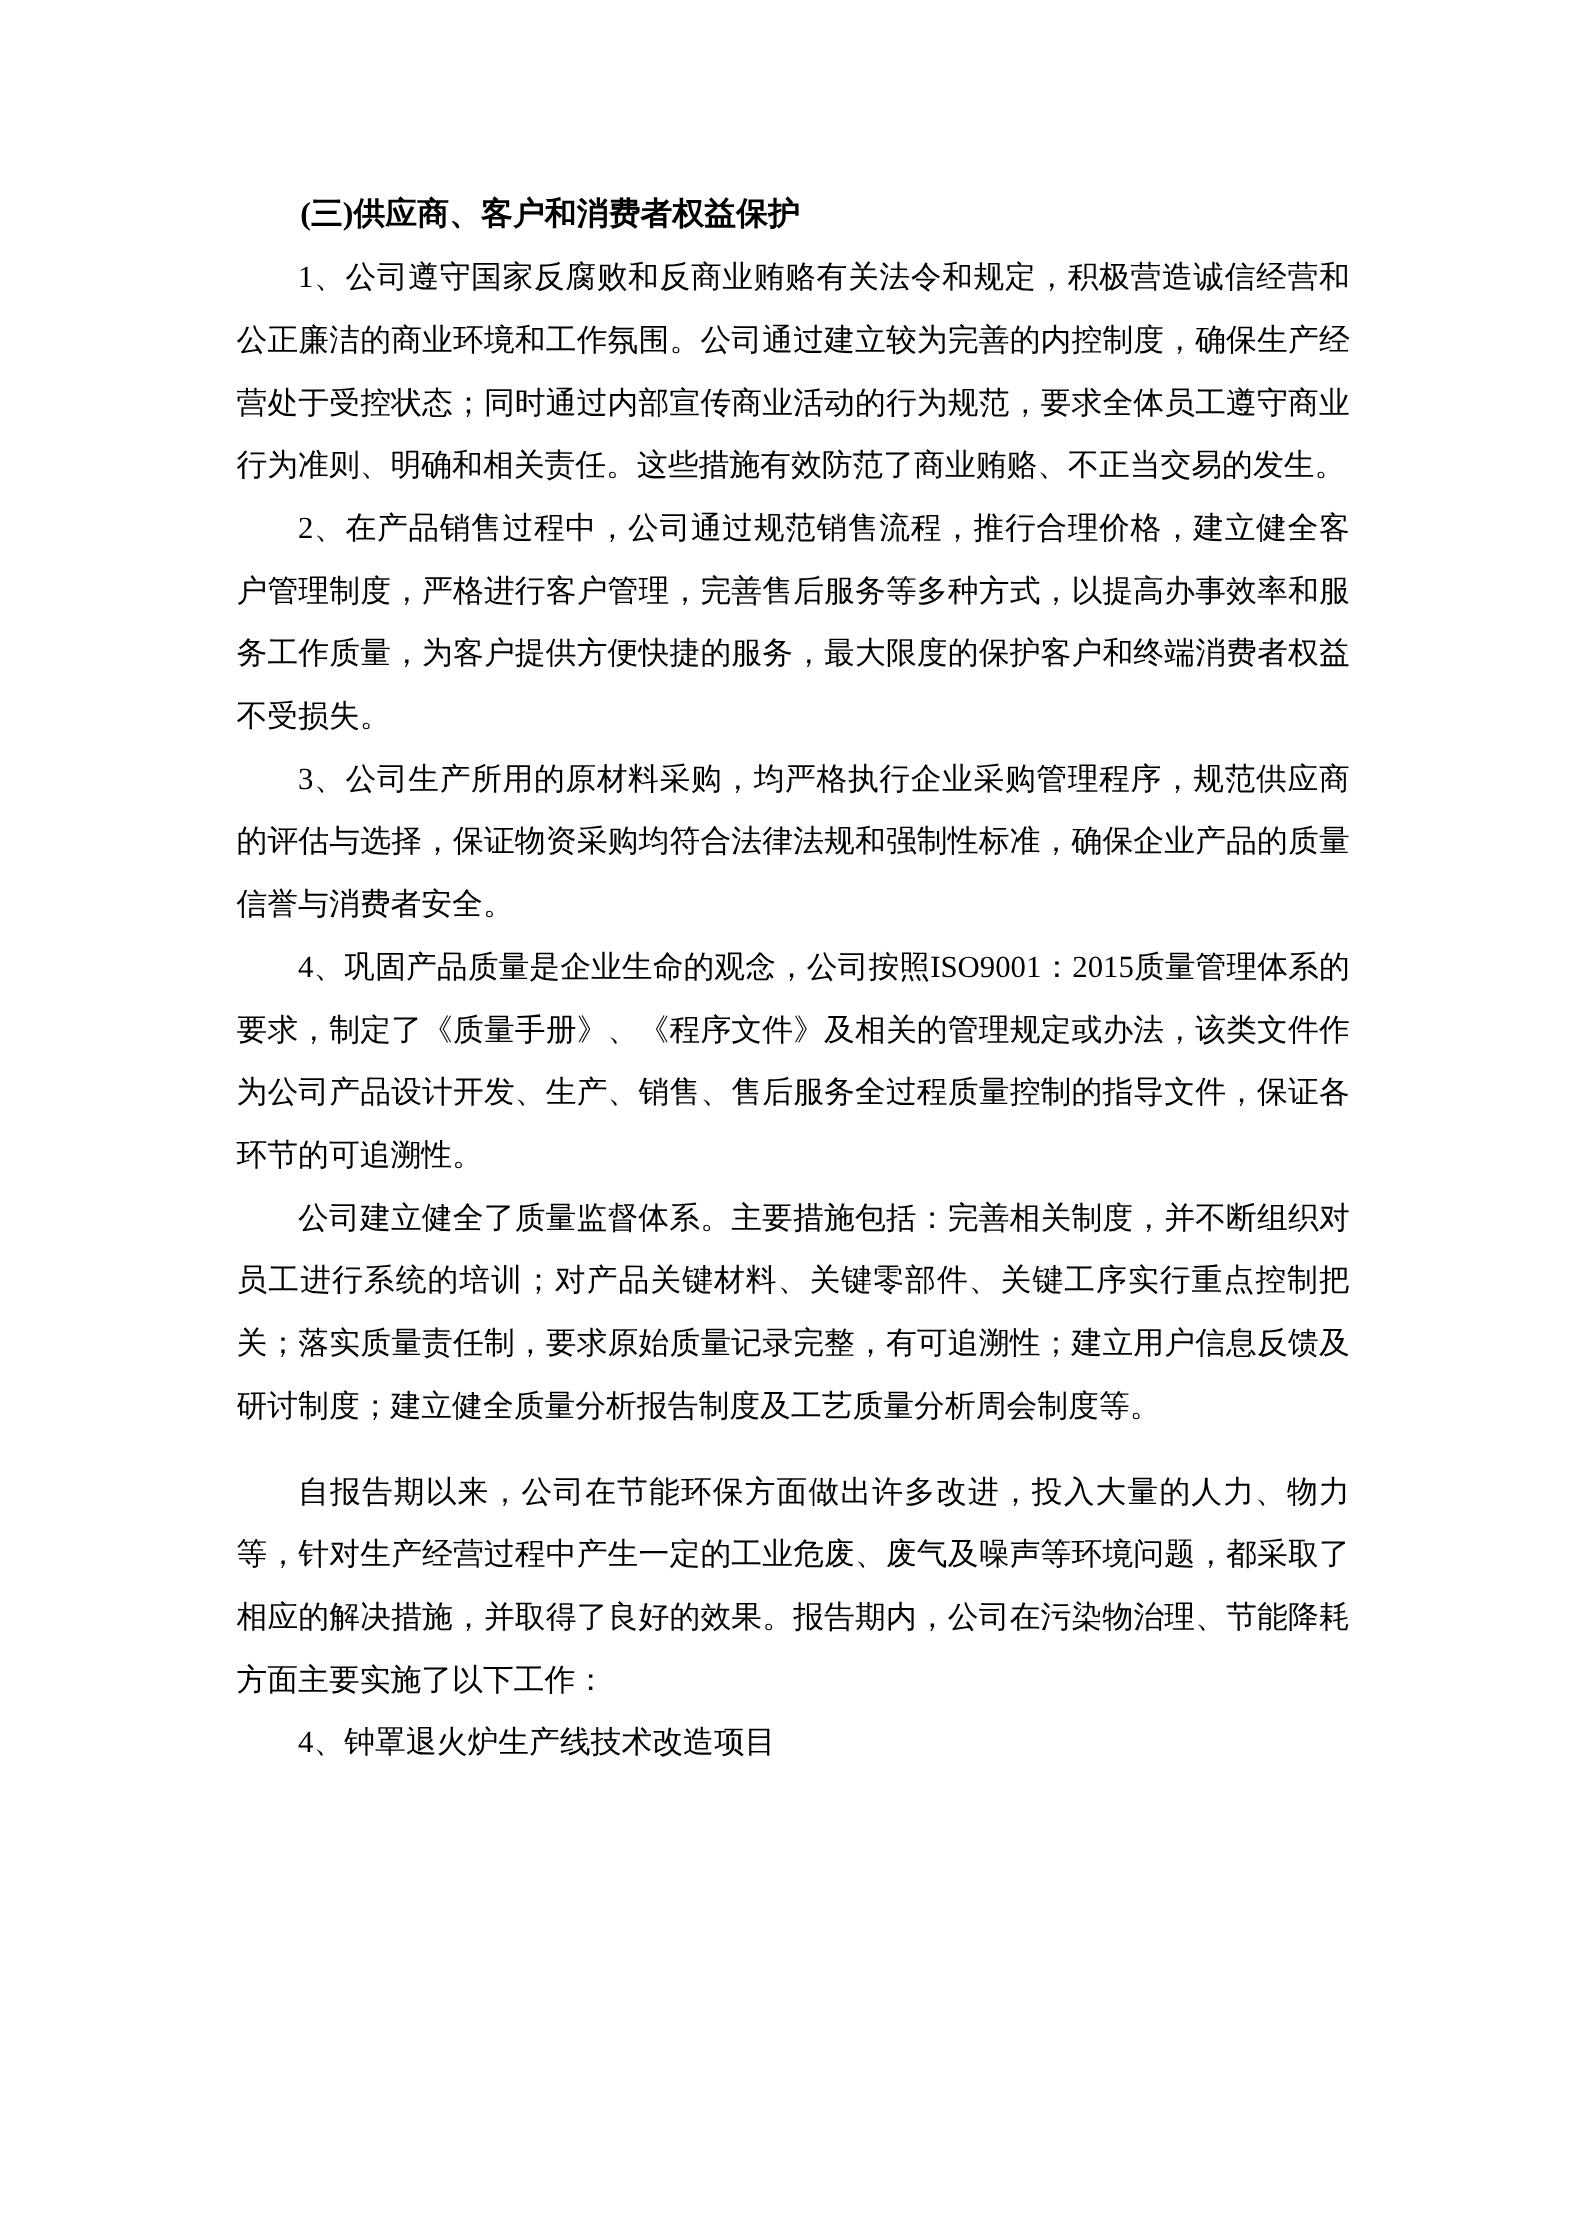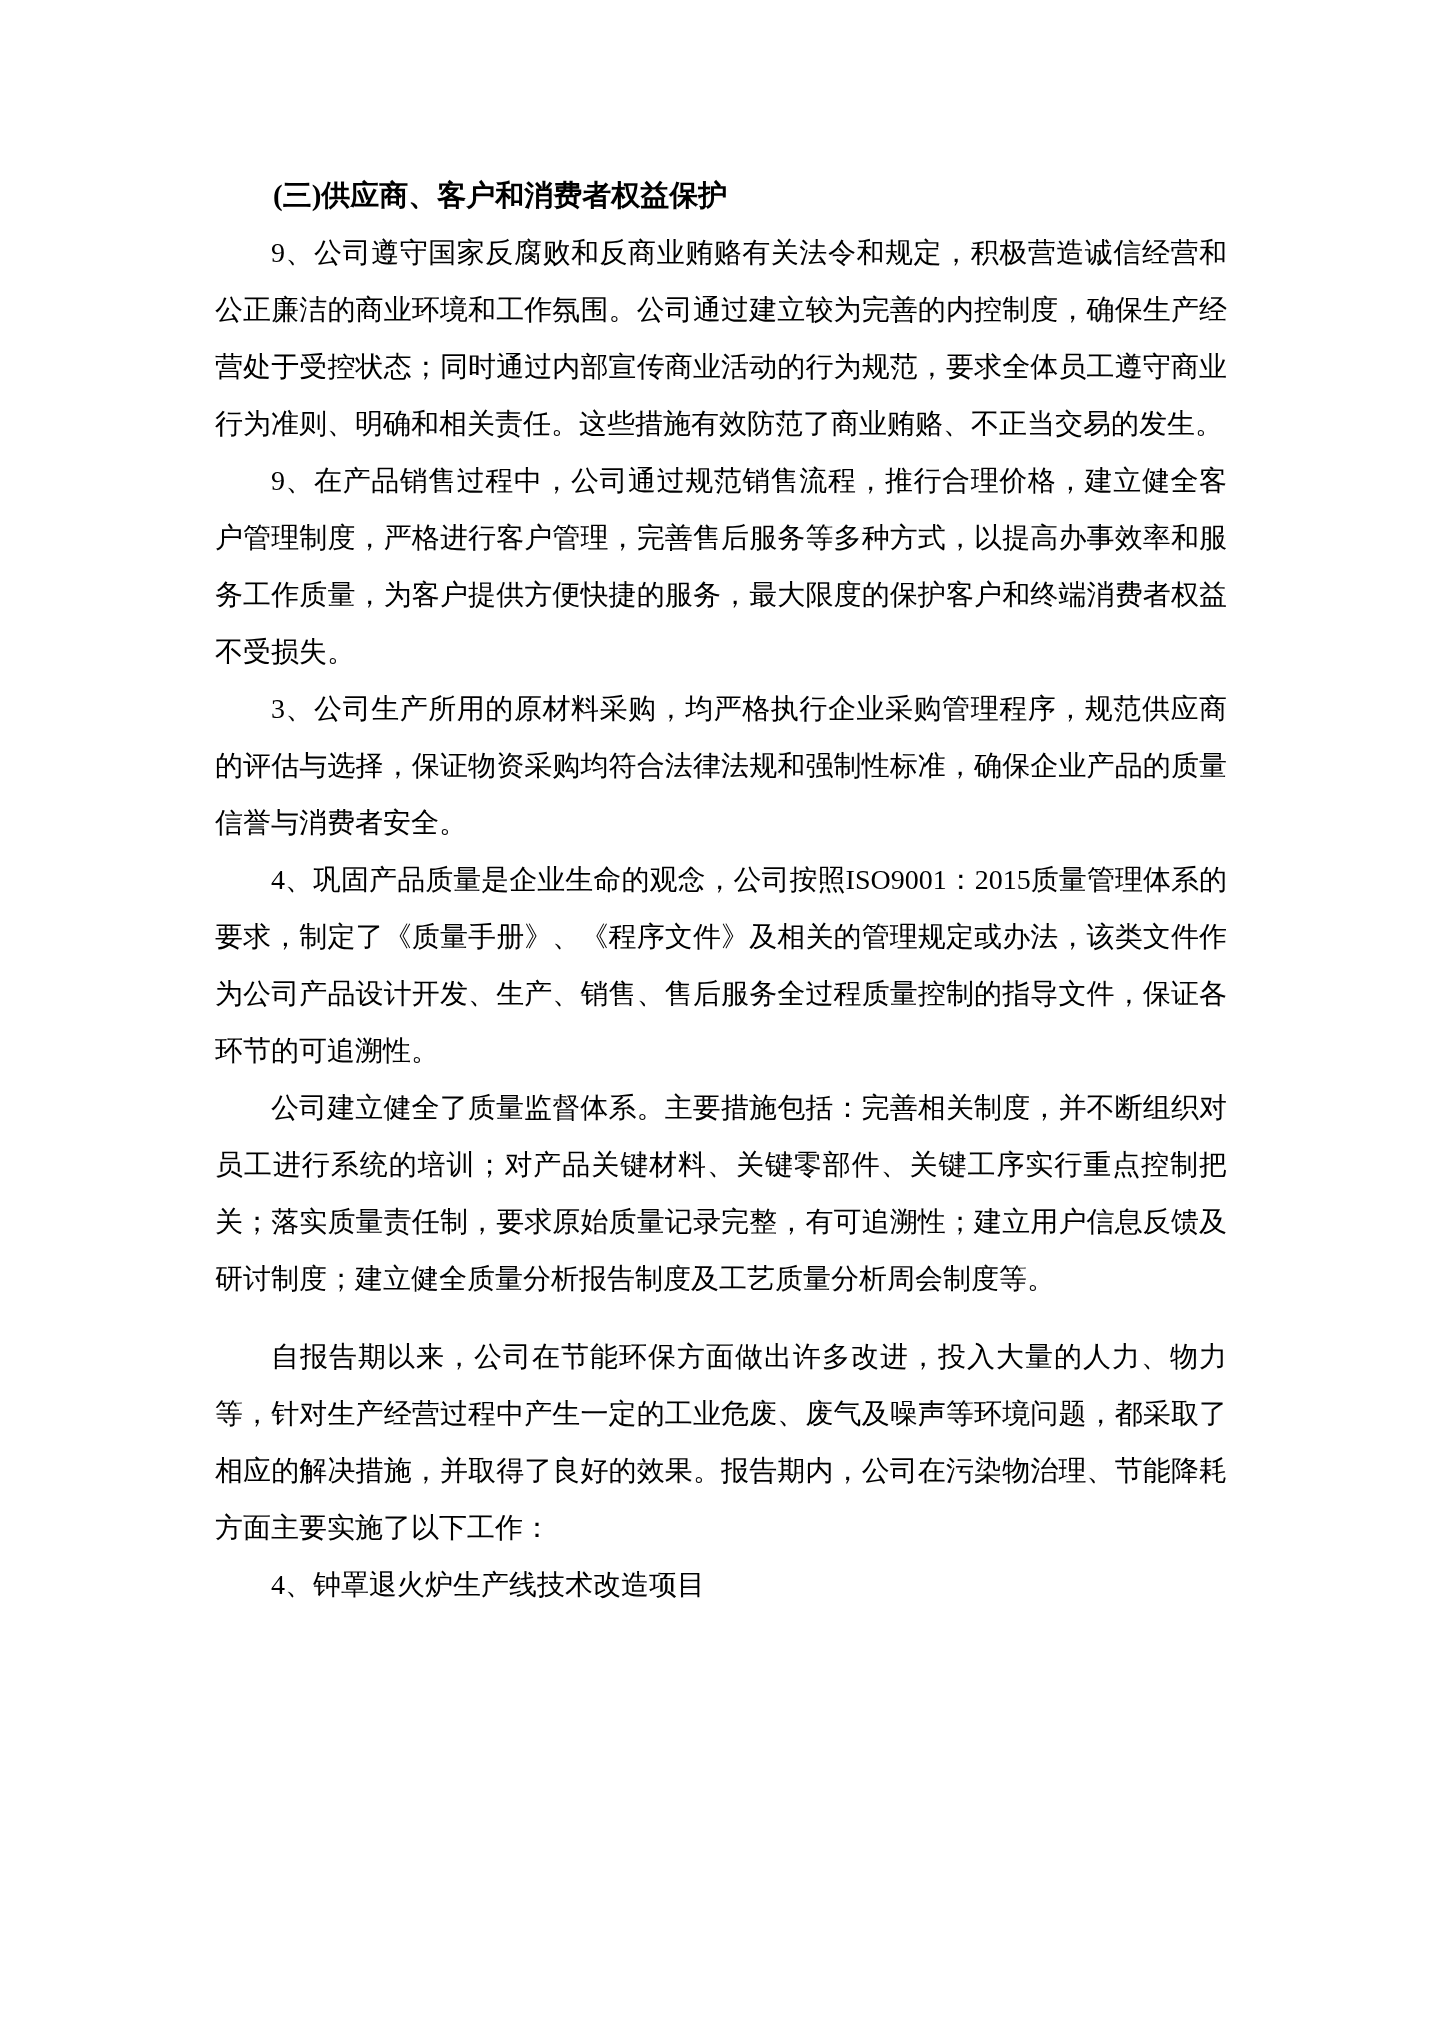--- a/index.html
+++ b/index.html
@@ -41,21 +41,21 @@
     text-indent: 2em;
     text-align: left;
   }
 </style>
 </head>
 <body>
 
 <div class="page" id="document-page" style="background: rgb(255, 255, 255); color: rgb(0, 0, 0);">
   <div id="doc-content">
       <h2 class="doc-heading">(三)供应商、客户和消费者权益保护</h2>
-      <p class="doc-paragraph">9、公司遵守国家反腐败和反商业贿赂有关法令和规定，积极营造诚信经营和公正廉洁的商业环境和工作氛围。公司通过建立较为完善的内控制度，确保生产经营处于受控状态；同时通过内部宣传商业活动的行为规范，要求全体员工遵守商业行为准则、明确和相关责任。这些措施有效防范了商业贿赂、不正当交易的发生。</p>
-      <p class="doc-paragraph">9、在产品销售过程中，公司通过规范销售流程，推行合理价格，建立健全客户管理制度，严格进行客户管理，完善售后服务等多种方式，以提高办事效率和服务工作质量，为客户提供方便快捷的服务，最大限度的保护客户和终端消费者权益不受损失。</p>
+      <p class="doc-paragraph">1、公司遵守国家反腐败和反商业贿赂有关法令和规定，积极营造诚信经营和公正廉洁的商业环境和工作氛围。公司通过建立较为完善的内控制度，确保生产经营处于受控状态；同时通过内部宣传商业活动的行为规范，要求全体员工遵守商业行为准则、明确和相关责任。这些措施有效防范了商业贿赂、不正当交易的发生。</p>
+      <p class="doc-paragraph">2、在产品销售过程中，公司通过规范销售流程，推行合理价格，建立健全客户管理制度，严格进行客户管理，完善售后服务等多种方式，以提高办事效率和服务工作质量，为客户提供方便快捷的服务，最大限度的保护客户和终端消费者权益不受损失。</p>
       <p class="doc-paragraph">3、公司生产所用的原材料采购，均严格执行企业采购管理程序，规范供应商的评估与选择，保证物资采购均符合法律法规和强制性标准，确保企业产品的质量信誉与消费者安全。</p>
       <p class="doc-paragraph">4、巩固产品质量是企业生命的观念，公司按照ISO9001：2015质量管理体系的要求，制定了《质量手册》、《程序文件》及相关的管理规定或办法，该类文件作为公司产品设计开发、生产、销售、售后服务全过程质量控制的指导文件，保证各环节的可追溯性。</p>
       <p class="doc-paragraph">公司建立健全了质量监督体系。主要措施包括：完善相关制度，并不断组织对员工进行系统的培训；对产品关键材料、关键零部件、关键工序实行重点控制把关；落实质量责任制，要求原始质量记录完整，有可追溯性；建立用户信息反馈及研讨制度；建立健全质量分析报告制度及工艺质量分析周会制度等。</p>
       <p class="doc-paragraph extra-space">自报告期以来，公司在节能环保方面做出许多改进，投入大量的人力、物力等，针对生产经营过程中产生一定的工业危废、废气及噪声等环境问题，都采取了相应的解决措施，并取得了良好的效果。报告期内，公司在污染物治理、节能降耗方面主要实施了以下工作：</p>
       <p class="doc-paragraph">4、钟罩退火炉生产线技术改造项目</p>
     </div>
 </div>
 
 </body></html>

